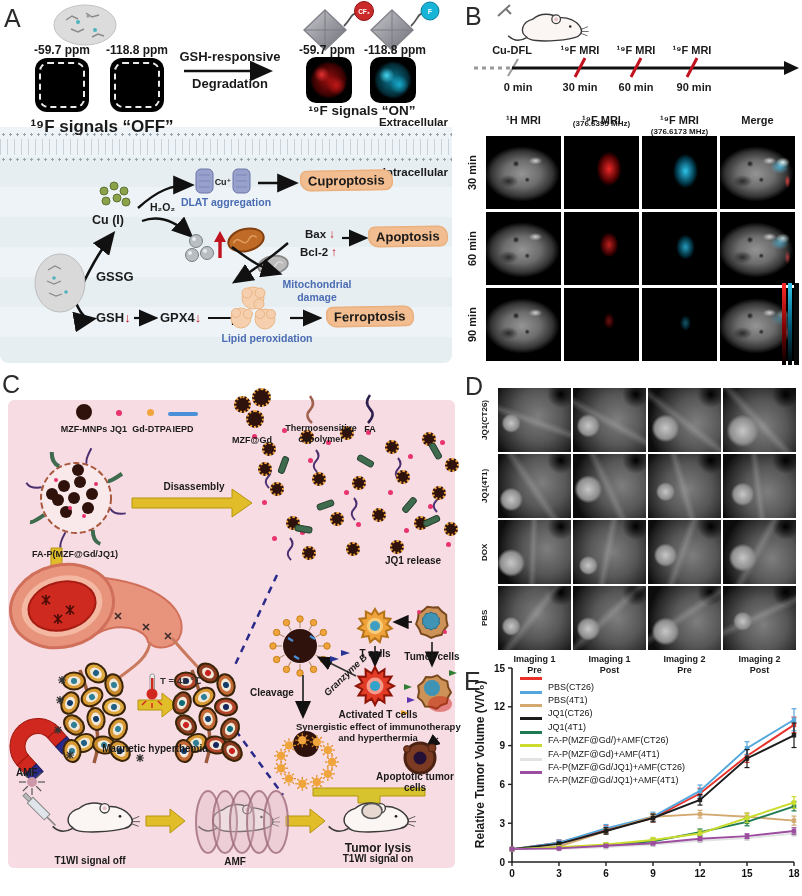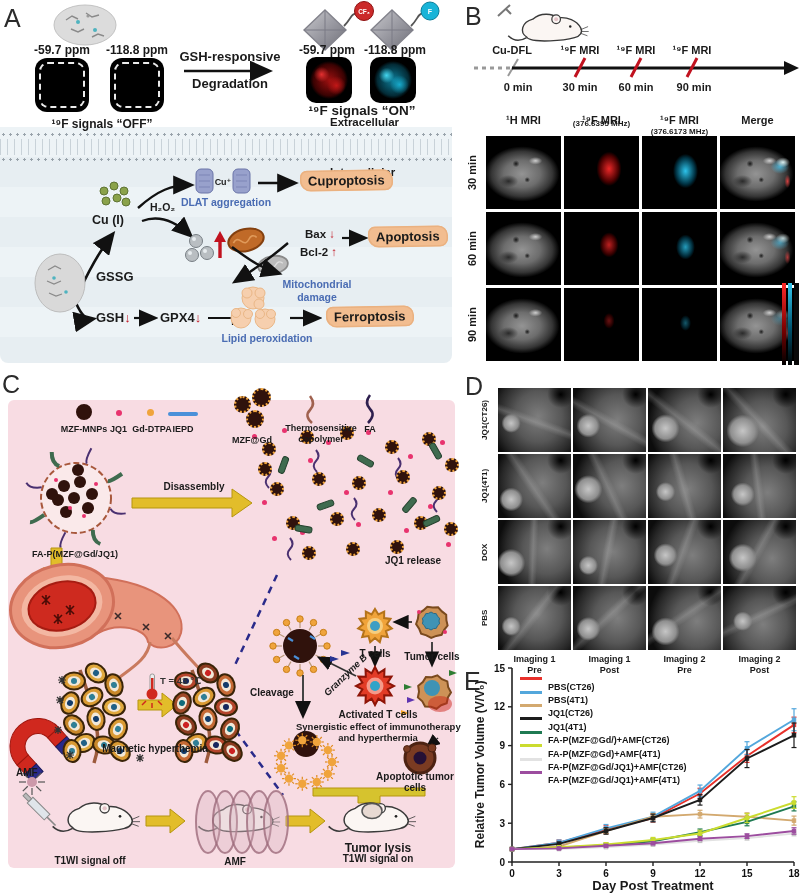--- a/index.html
+++ b/index.html
@@ -1,21 +1,21 @@
 <!DOCTYPE html>
 <html><head>
 <meta charset="utf-8">
 <style>
   html,body{margin:0;padding:0;background:#fff;}
   #fig{position:relative;width:802px;height:896px;background:#fff;overflow:hidden;
        font-family:"Liberation Sans","DejaVu Sans",sans-serif;color:#1a1a1a;}
   .t{position:absolute;white-space:nowrap;line-height:1.05;}
   .b{font-weight:bold;}
   .ctr{text-align:center;}
-  .rt{}
+  .rt{text-align:right;}
   .blue{color:#4a6cb3;}
   .red{color:#c1121f;}
   .plabel{position:absolute;font-size:25px;font-weight:500;color:#2b2b2b;}
   section{position:absolute;}
   #pA{left:0;top:0;width:460px;height:370px;}
   #pB{left:460px;top:0;width:342px;height:370px;}
   #pC{left:0;top:370px;width:460px;height:526px;}
   #pD{left:460px;top:370px;width:342px;height:300px;}
   #pE{left:460px;top:655px;width:342px;height:241px;}
   
@@ -40,21 +40,21 @@
   
   .cbg{position:absolute;left:8px;top:30px;width:447px;height:468px;background:#f8dce3;border-radius:6px;}
   .mnp{position:absolute;border-radius:50%;background:#30120c;border:2px dotted #f0a43c;box-sizing:border-box;}
   .dotp{position:absolute;border-radius:50%;}
   .vlab{position:absolute;writing-mode:vertical-rl;transform:rotate(180deg);text-align:center;font-weight:bold;}
   .mricell{position:absolute;background:#000;}
   
   #e-legend{position:absolute;left:60px;top:17px;}
   .lg-row{display:flex;align-items:center;height:13.4px;}
   .lg-sw{width:22px;height:3px;margin-right:6px;flex:0 0 22px;}
-  .lg-tx{font-size:9px;font-weight:bold;color:#151515;white-space:nowrap;margin-top:16px;}
+  .lg-tx{font-size:9px;font-weight:normal;color:#151515;white-space:nowrap;margin-top:16px;}
 </style>
 </head>
 <body>
 
 <div id="fig">
 
   <section id="pA">
     <div class="plabel" style="left:4px;top:4px">A</div>
     <div class="cellbg"></div>
     <div class="mem memdots" style="top:130px"></div>
@@ -164,21 +164,21 @@
         <circle cx="265" cy="319" r="10"></circle>
           <circle cx="260" cy="314" r="4.5"></circle>
           <circle cx="271" cy="314" r="4.5"></circle>
       </g>
     </svg>
 
     <div class="t b ctr" style="left:28px;top:44px;width:68px;font-size:12px">-59.7 ppm</div>
     <div class="t b ctr" style="left:103px;top:44px;width:68px;font-size:12px">-118.8 ppm</div>
     <div class="fsq dash" style="left:35px;top:58px"></div>
     <div class="fsq dash" style="left:110px;top:58px"></div>
-    <div class="t b ctr" style="left:26px;top:118px;width:152px;font-size:12px">¹⁹F signals “OFF”</div>
+    <div class="t b ctr" style="left:26px;top:118px;width:152px;font-size:17px">¹⁹F signals “OFF”</div>
     <div class="t b ctr" style="left:178px;top:50px;width:104px;font-size:13px">GSH-responsive</div>
     <div class="t b ctr" style="left:178px;top:77px;width:104px;font-size:13px">Degradation</div>
     <div class="t b ctr" style="left:296px;top:44px;width:62px;font-size:12px">-59.7 ppm</div>
     <div class="t b ctr" style="left:362px;top:44px;width:66px;font-size:12px">-118.8 ppm</div>
     <div class="fsq on onred" style="left:306px;top:57px"></div>
     <div class="fsq on oncyan" style="left:370px;top:57px"></div>
     <div class="t b ctr" style="left:298px;top:104px;width:128px;font-size:13.5px">¹⁹F signals “ON”</div>
     <div class="t b rt" style="left:330px;top:116px;width:118px;font-size:11.5px">Extracellular</div>
     <div class="t b rt" style="left:330px;top:166px;width:118px;font-size:11.5px">Intracellular</div>
     <div class="t b" style="left:92px;top:214px;font-size:12.5px">Cu (I)</div>
@@ -1040,15 +1040,14 @@
         <div class="lg-row" style="">
           <div class="lg-sw" style="background:#e2e2e2"></div>
           <div class="lg-tx" style="">FA-P(MZF@Gd/JQ1)+AMF(CT26)</div>
         </div>
         <div class="lg-row" style="">
           <div class="lg-sw" style="background:#9c4d9f"></div>
           <div class="lg-tx" style="">FA-P(MZF@Gd/JQ1)+AMF(4T1)</div>
         </div>
       </div>
     <div class="t b ctr" style="left:-95px;top:103px;width:230px;font-size:12px;transform:rotate(-90deg)">Relative Tumor Volume (V/V₀)</div>
-    <div class="t b ctr" style="left:52px;top:224px;width:282px;font-size:13px">Day Post Treatment</div>
   </section>
 </div>
 
 </body></html>

